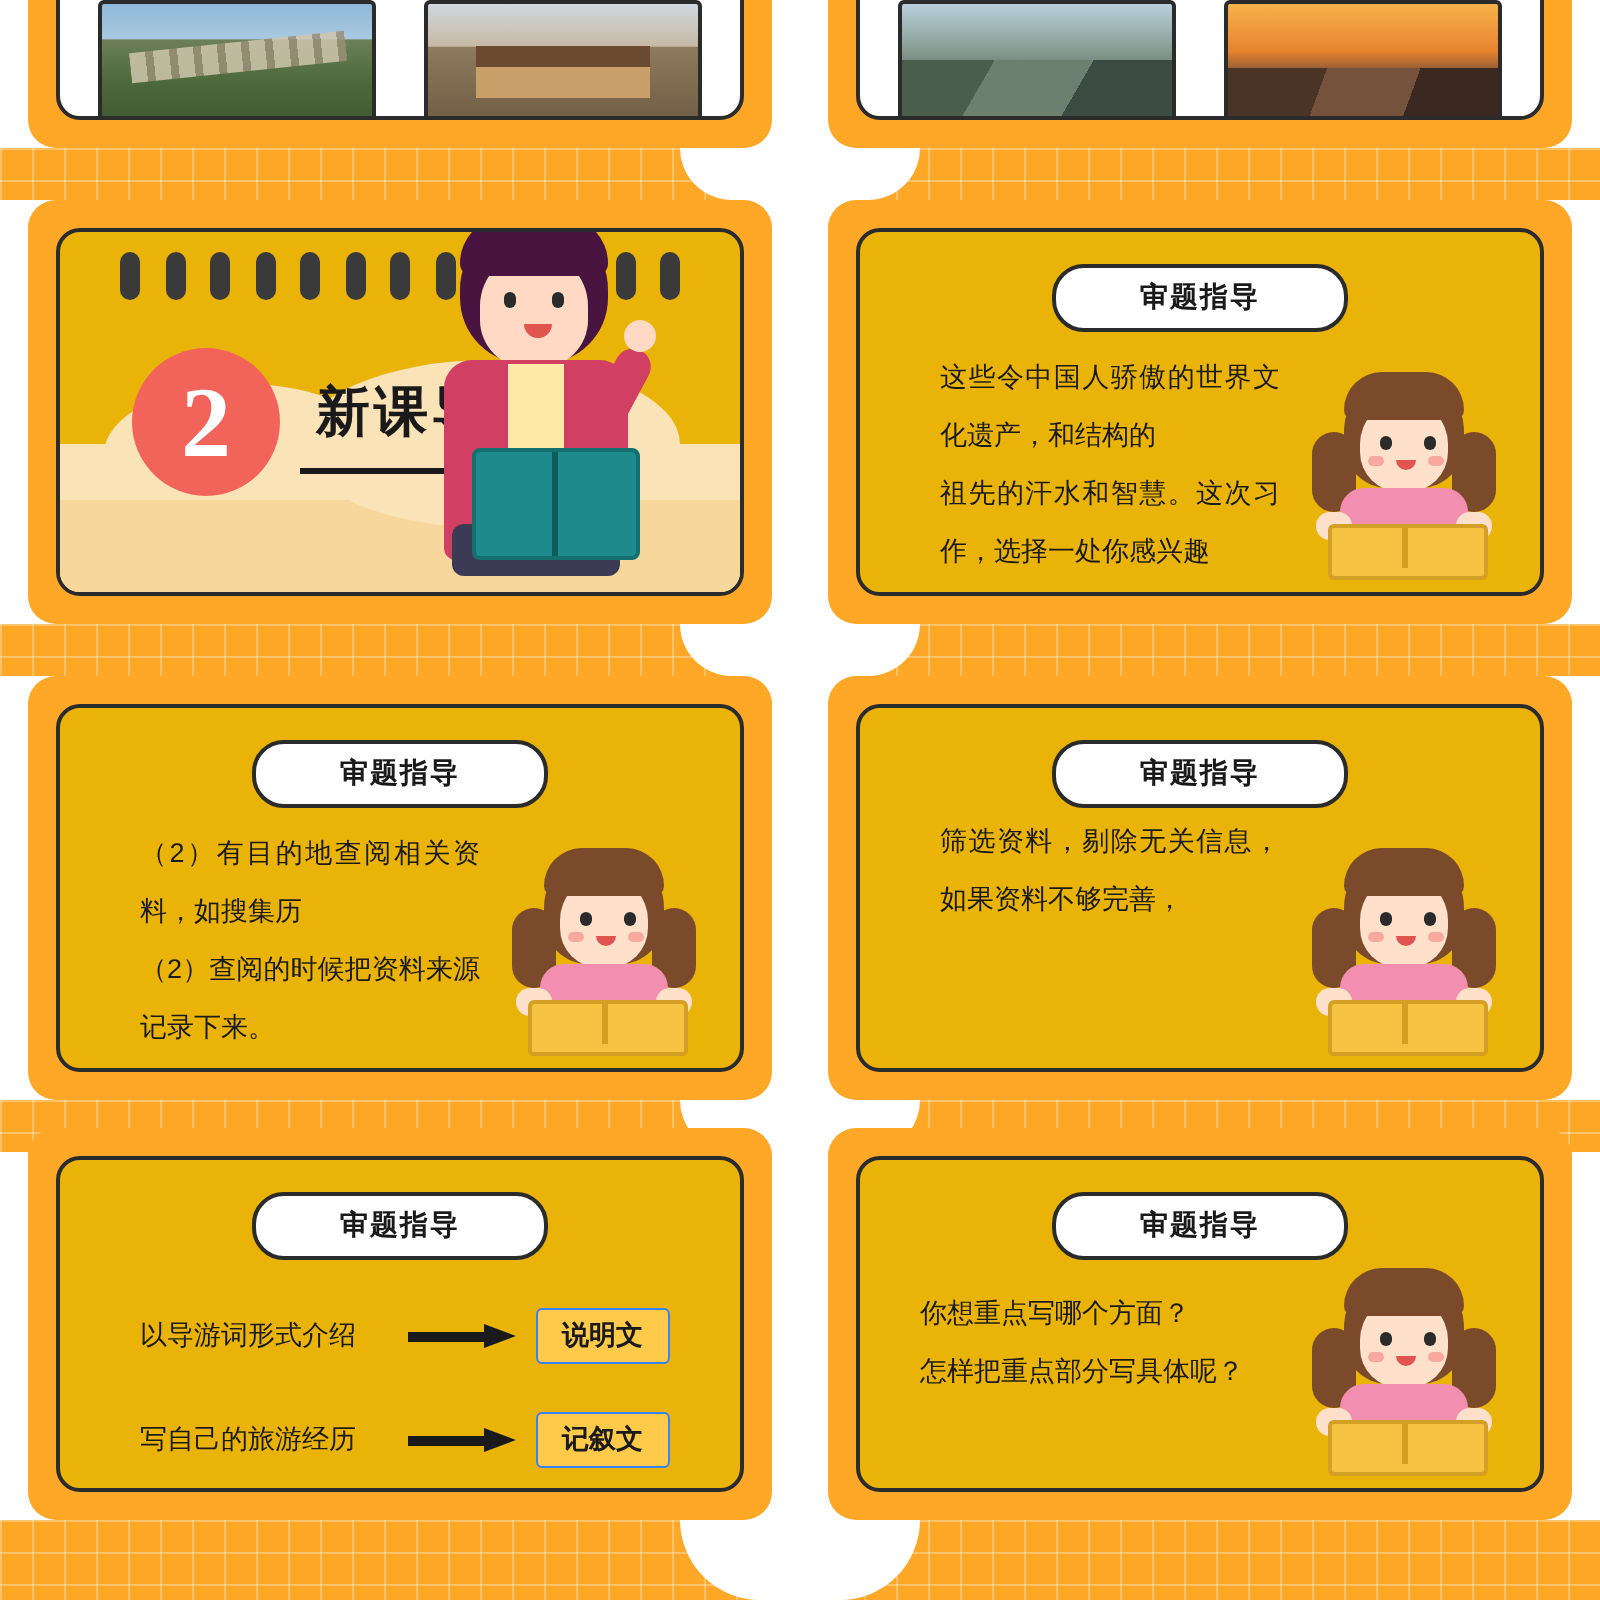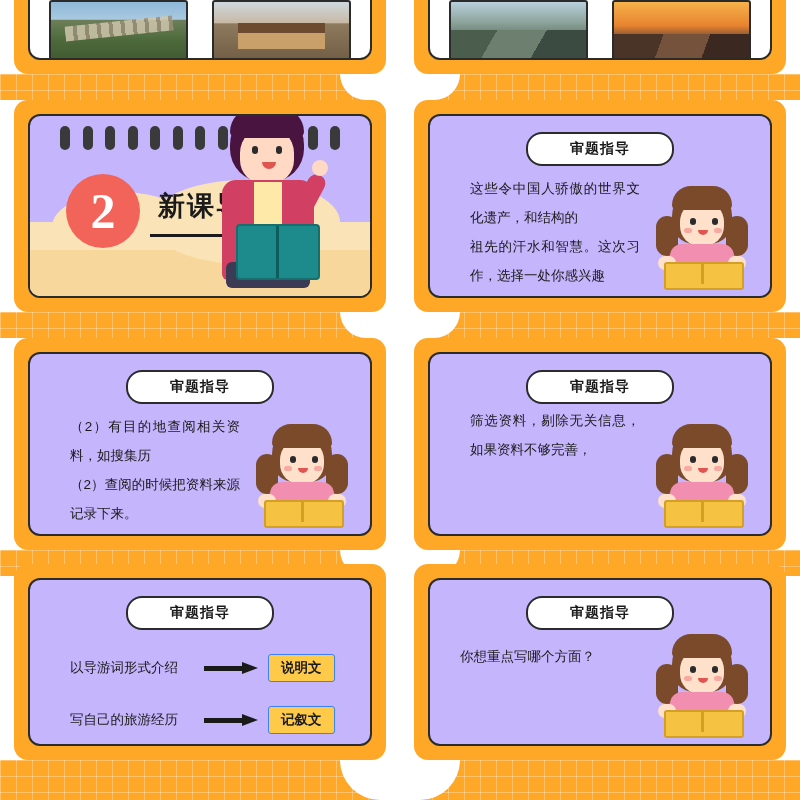--- a/index.html
+++ b/index.html
@@ -25,21 +25,21 @@
   
   .slide {
     position: absolute;
     background: #ffa726;
     border-radius: 14px;
     overflow: hidden;
   }
   .slide-inner {
     position: absolute;
     left: 14px; top: 14px; right: 14px; bottom: 14px;
-    background: #c4b5fd;
+    background: #eab308;
     border-radius: 12px;
     border: 2px solid #2b2b2b;
     overflow: hidden;
   }
 
   
   .photo-slide .slide-inner { background: #fff; }
   .photo-row {
     position: absolute;
     display: flex;
@@ -459,20 +459,21 @@
         <span class="tag">记叙文</span>
       </div>
     </div>
   </div>
 
   <div class="slide" style="left:414px; top:564px; width:372px; height:196px;">
     <div class="slide-inner">
       <div class="pill">审题指导</div>
       <div class="body-text center-text" style="top:62px; left:30px; right:110px;">
         <p>你想重点写哪个方面？</p>
+        <p>怎样把重点部分写具体呢？</p>
       </div>
       <div class="girl">
         <div class="g-hair"></div>
           <div class="g-side-l"></div>
           <div class="g-side-r"></div>
         <div class="g-face"></div>
           <div class="g-bang"></div>
         <div class="g-eye l"></div>
           <div class="g-eye r"></div>
         <div class="g-cheek l"></div>

